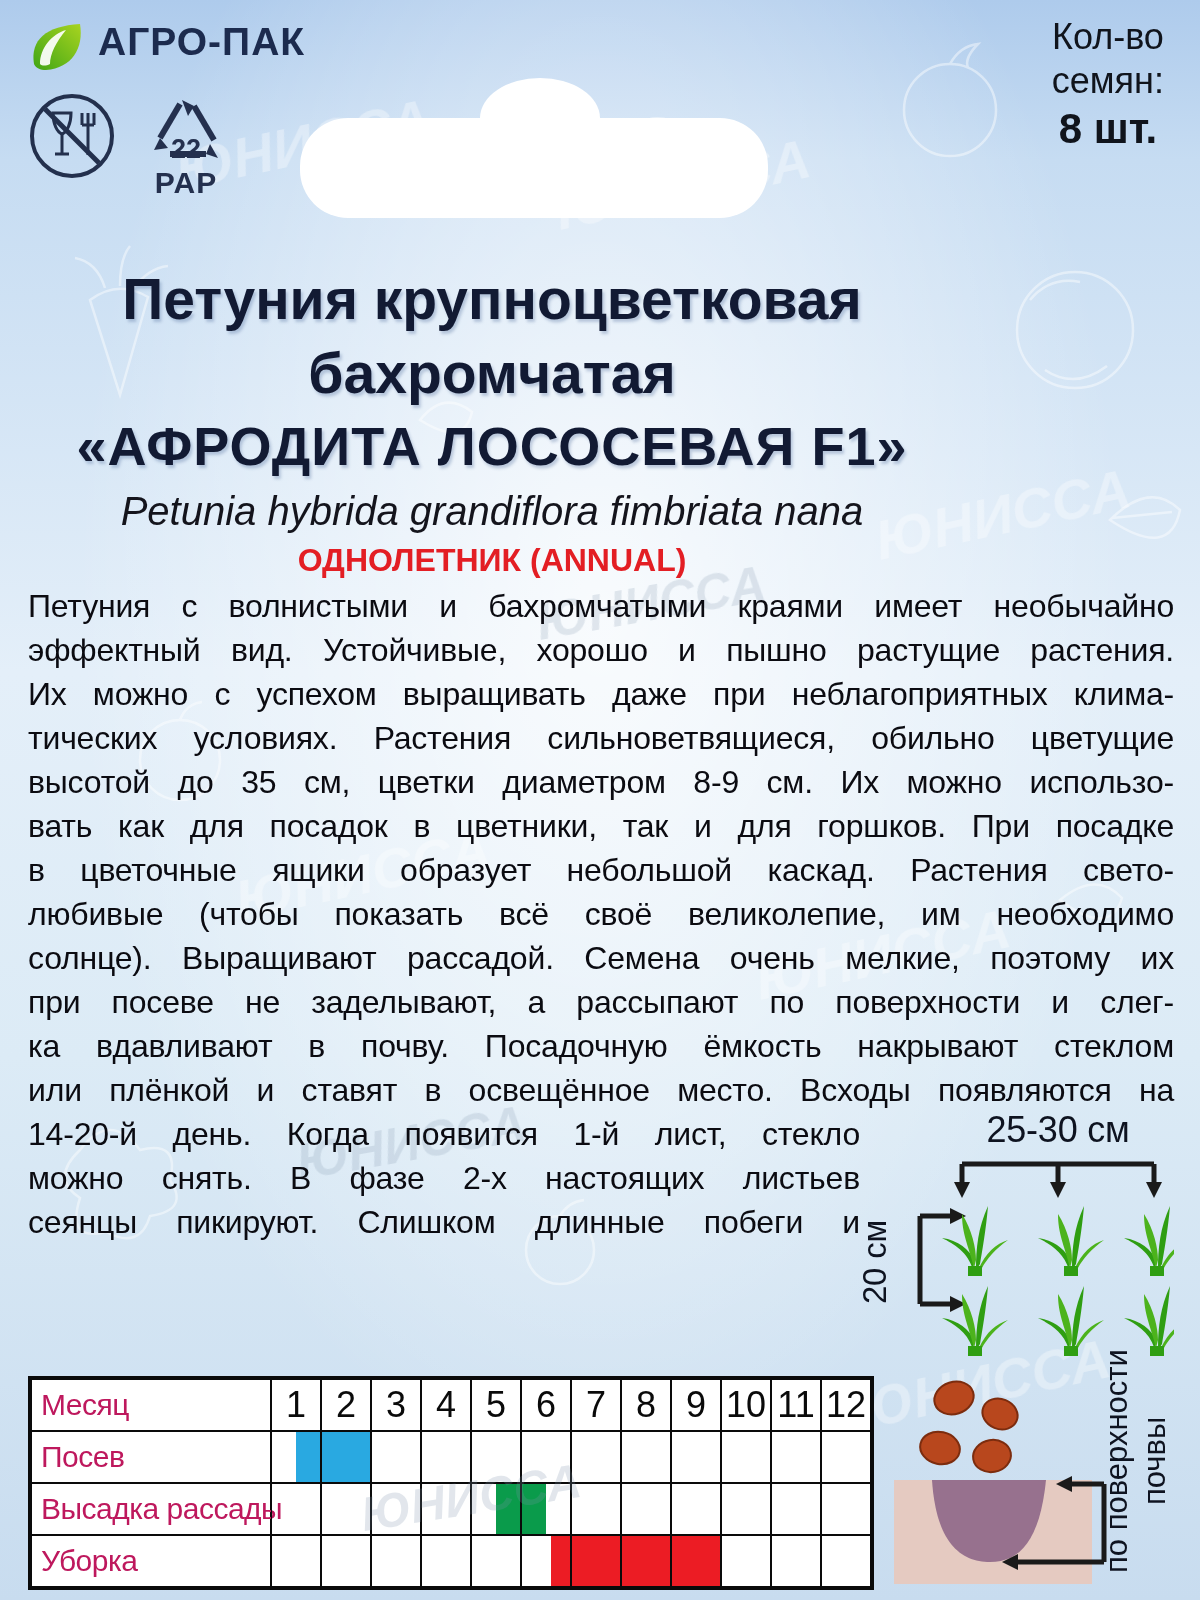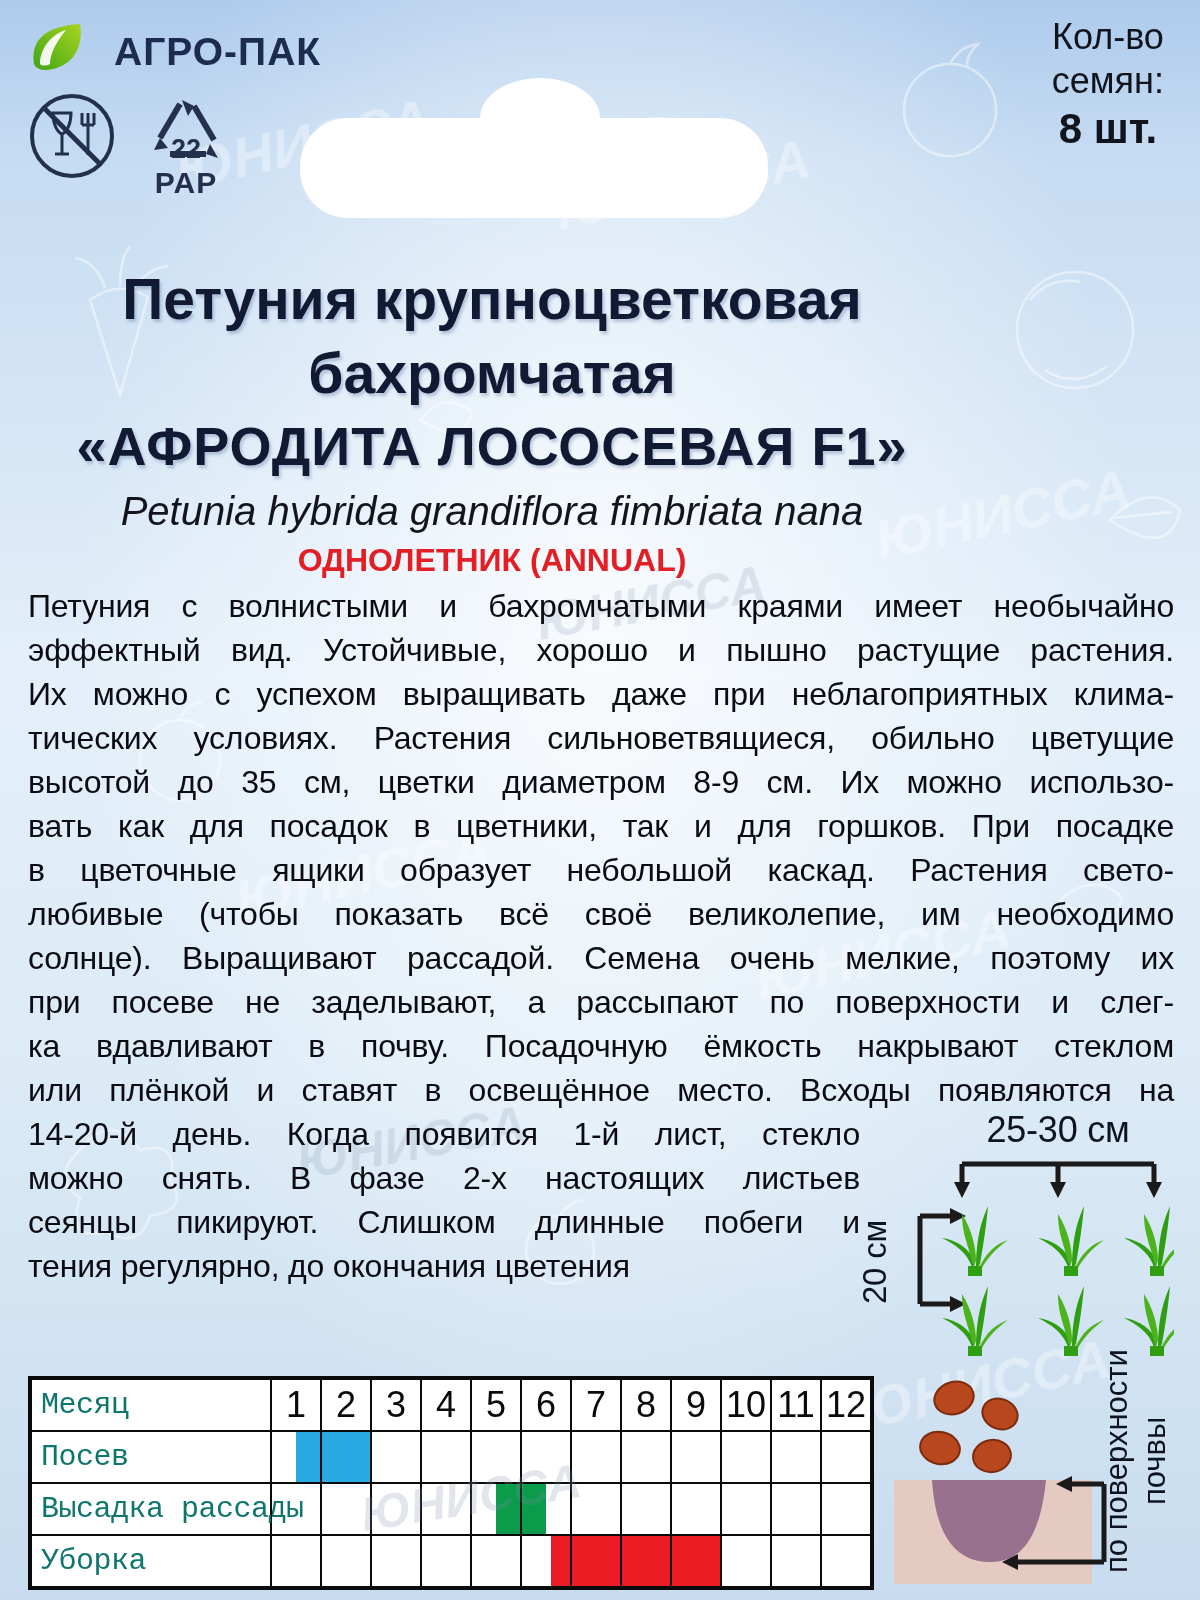--- a/index.html
+++ b/index.html
@@ -3,21 +3,21 @@
 <meta charset="utf-8">
 <style>
   html,body{margin:0;padding:0;}
   body{width:1200px;height:1600px;overflow:hidden;font-family:"Liberation Sans",sans-serif;}
   .packet{position:relative;width:1200px;height:1600px;overflow:hidden;
     background:
       radial-gradient(ellipse at 50% 38%, rgba(255,255,255,.78), rgba(255,255,255,0) 62%),
       linear-gradient(180deg,#aecbec 0%,#c6dcf2 10%,#e4eff9 42%,#dcebf6 66%,#c8dcef 100%);}
   .wm-layer{position:absolute;inset:0;pointer-events:none;}
   
-  .brand{position:absolute;left:28px;top:20px;display:flex;align-items:flex-end;gap:28px;}
+  .brand{position:absolute;left:28px;top:20px;display:flex;align-items:flex-start;gap:12px;}
   .brand-text{font-size:39px;font-weight:bold;color:#1c2b4e;letter-spacing:1px;}
   .safety{position:absolute;left:24px;top:88px;display:flex;align-items:flex-start;gap:24px;}
   .recycle-wrap{display:flex;flex-direction:column;align-items:center;margin-top:4px;}
   .recycle-num{position:absolute;font-size:27px;font-weight:bold;color:#24304e;left:50%;top:42px;transform:translateX(-50%);}
   .recycle-pap{font-size:30px;font-weight:bold;color:#24304e;margin-top:-6px;letter-spacing:1px;}
   .seed-count{position:absolute;top:15px;right:36px;text-align:center;color:#10141c;}
   .seed-count .sc-line{font-size:36px;line-height:44px;}
   .seed-count .sc-value{font-size:42px;line-height:52px;font-weight:bold;}
   
   .hole{position:absolute;left:300px;top:118px;width:468px;height:100px;background:#fff;border-radius:48px;}
@@ -33,21 +33,21 @@
   .desc-line{white-space:nowrap;text-align:left;}
   .desc-line.jl{white-space:normal;text-align:justify;text-align-last:justify;}
   .row2{display:flex;align-items:flex-start;}
   .narrow{width:832px;}
   .plants{margin-left:auto;}
   
   .bottom{position:absolute;left:28px;top:1376px;width:1146px;display:flex;align-items:flex-start;}
   .cal{border:3px solid #0a0a0a;background:#fff;}
   .cal-row{display:grid;grid-template-columns:240px repeat(12,50px);position:relative;}
   .cal-cell{position:relative;z-index:2;border:1.5px solid #0a0a0a;height:50px;background:transparent;}
-  .cal-label{font-size:30px;letter-spacing:-0.5px;line-height:50px;padding-left:9px;white-space:nowrap;color:#0f766e;font-family:Liberation Mono, monospace;}
+  .cal-label{font-size:30px;letter-spacing:-0.5px;line-height:50px;padding-left:9px;white-space:nowrap;color:#be185d;}
   .cal-month{font-size:36px;line-height:50px;text-align:center;color:#0a0a0a;}
   .cal-bar{position:absolute;top:0;bottom:0;z-index:1;}
   
   .sowwrap{margin-left:14px;margin-top:-10px;}
   .vtext{position:absolute;right:0px;bottom:-6px;height:290px;writing-mode:vertical-rl;transform:rotate(180deg);
          text-align:center;font-size:31px;line-height:38px;color:#0e1320;}
   .wm-over{position:absolute;left:360px;top:1470px;z-index:6;font-size:48px;font-weight:bold;font-style:italic;
            color:#7d93ab;opacity:.22;transform:rotate(-9deg);pointer-events:none;}
 </style>
 </head>
@@ -155,21 +155,20 @@
         <div class="desc-line jl">солнце). Выращивают рассадой. Семена очень мелкие, поэтому их</div>
         <div class="desc-line jl">при посеве не заделывают, а рассыпают по поверхности и слег-</div>
         <div class="desc-line jl">ка вдавливают в почву. Посадочную ёмкость накрывают стеклом</div>
         <div class="desc-line jl">или плёнкой и ставят в освещённое место. Всходы появляются на</div>
       </div>
     <div class="row2">
       <div class="narrow">
           <div class="desc-line jl">14-20-й день. Когда появится 1-й лист, стекло</div>
           <div class="desc-line jl">можно снять. В фазе 2-х настоящих листьев</div>
           <div class="desc-line jl">сеянцы пикируют. Слишком длинные побеги и</div>
-          <div class="desc-line">тения регулярно, до окончания цветения</div>
         </div>
       <div class="plants">
         <svg width="312" height="246" viewBox="0 0 312 246">
           <defs>
             <g id="plant">
               <path d="M33,70 C28,52 14,44 2,38 C18,40 30,50 34,60 Z" fill="#2f9e12"></path>
               <path d="M34,68 C28,44 22,34 22,14 C32,30 36,48 36,60 Z" fill="#4cb31c"></path>
               <path d="M36,70 C36,48 38,28 48,6 C46,30 42,52 40,64 Z" fill="#2f9e12"></path>
               <path d="M38,70 C46,52 56,44 68,40 C56,48 46,60 42,68 Z" fill="#4cb31c"></path>
               <rect x="28" y="66" width="14" height="10" fill="#2f9e12"></rect>

